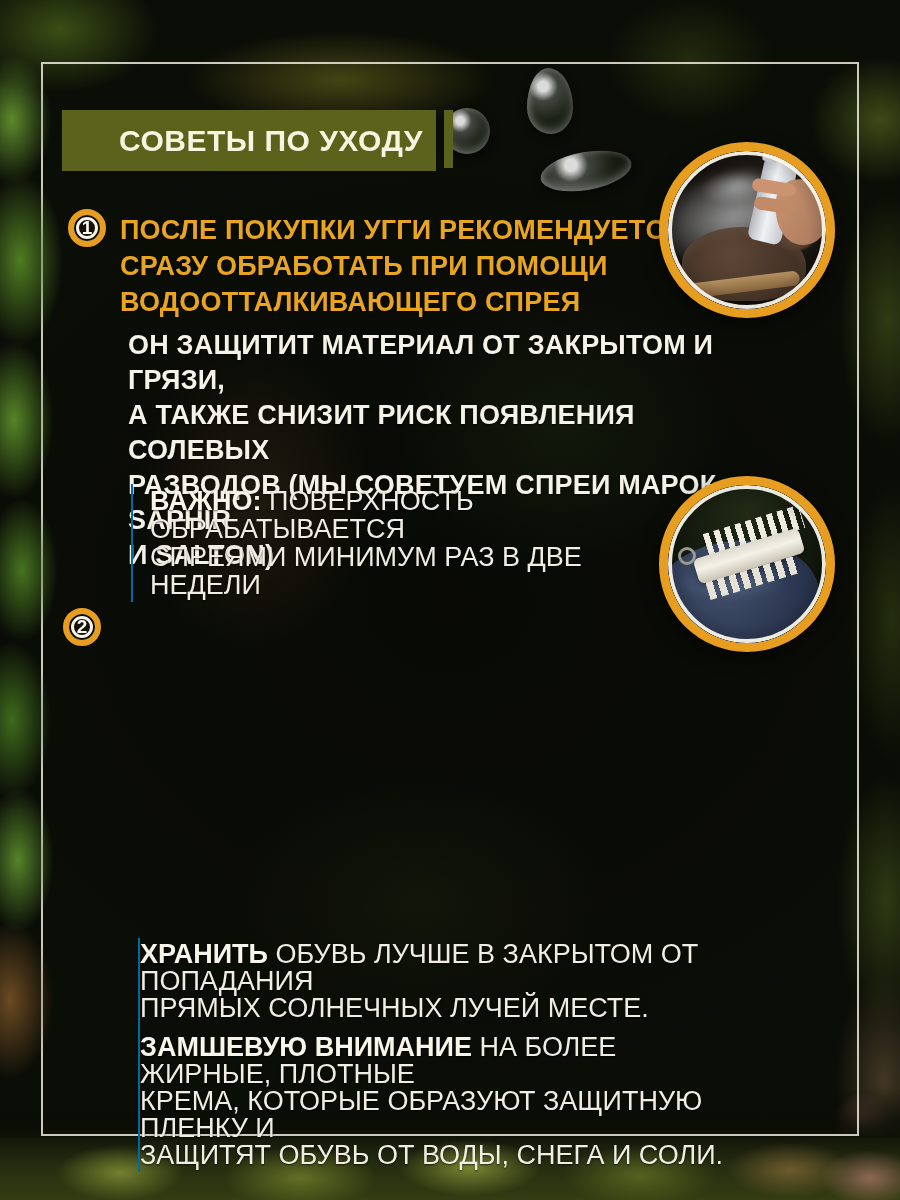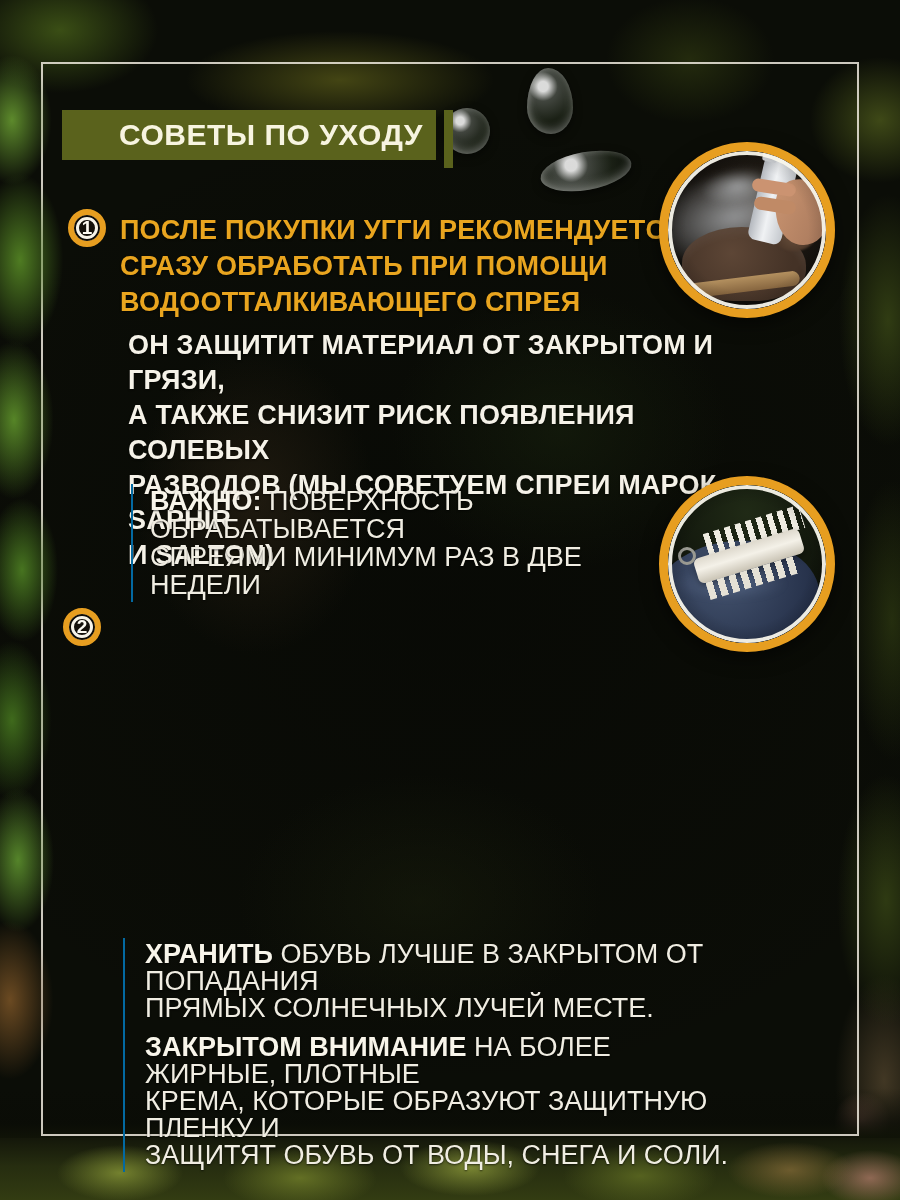--- a/index.html
+++ b/index.html
@@ -64,21 +64,21 @@
   .drop{
     position:absolute;z-index:3;border-radius:50%;
     background:radial-gradient(circle at 35% 28%, rgba(255,255,255,.85) 0 9%, rgba(205,215,205,.28) 26%, rgba(45,55,38,.45) 62%, rgba(8,12,6,.65) 100%);
     box-shadow:0 3px 8px rgba(0,0,0,.5), inset 0 -4px 10px rgba(255,255,255,.32), inset 2px 2px 6px rgba(255,255,255,.15);
   }
   .drop.d1{left:444px;top:108px;width:46px;height:46px;}
   .drop.d2{left:527px;top:68px;width:46px;height:66px;border-radius:46% 54% 48% 52%/60% 60% 40% 40%;}
   .drop.d3{left:540px;top:152px;width:92px;height:38px;transform:rotate(-10deg);}
   
   .band{
-    position:absolute;left:62px;top:110px;width:374px;height:50px;z-index:5;
+    position:absolute;left:62px;top:110px;width:374px;height:61px;z-index:5;
     background:#5a621c;display:flex;align-items:center;padding-left:57px;box-sizing:border-box;
   }
   .band-title{font-size:30px;font-weight:bold;color:#f7f4e0;letter-spacing:.5px;white-space:nowrap;}
   .band-stripe{position:absolute;left:444px;top:110px;width:9px;height:58px;background:#5a621c;z-index:5;}
   
   .badge{
     position:absolute;z-index:5;width:26px;height:26px;border-radius:50%;
     background:#14110b;border:6px solid #e79e20;
     box-shadow:inset 0 0 0 2px #0e0c07, inset 0 0 0 5px #f6f3e8;
     display:flex;align-items:center;justify-content:center;
@@ -102,21 +102,21 @@
   .p1{left:128px;top:328px;width:640px;}
   .p2{left:123px;top:757px;width:620px;line-height:36px;}
   .note{
     position:absolute;z-index:5;color:#f0ede2;font-size:27px;line-height:28px;
     border-left:2px solid #0369a1;padding:3px 0 3px 17px;
     text-shadow:0 1px 2px rgba(0,0,0,.6);
   }
   .note .lbl{font-weight:bold;color:#f8f5ea;}
   .note .txt{white-space:pre-line;}
   .note.n1{left:131px;top:484px;width:500px;}
-  .note.storage{left:123px;top:938px;width:600px;line-height:27px;padding-left:20px;}
+  .note.storage{left:138px;top:938px;width:600px;line-height:27px;padding-left:0;}
   .note.storage .para + .para{margin-top:12px;}
   
   .photo{
     position:absolute;z-index:5;width:158px;height:158px;border-radius:50%;
     border:9px solid #e79e20;overflow:hidden;background:#14110d;
     box-shadow:0 6px 18px rgba(0,0,0,.55);
   }
   .photo .white-ring{position:absolute;inset:0;border-radius:50%;border:4px solid rgba(248,245,235,.95);z-index:9;box-sizing:border-box;}
   .photo.ph1{left:659px;top:142px;}
   .photo.ph2{left:659px;top:476px;}
@@ -222,17 +222,17 @@
     <div class="layer ph2-brush"></div>
     <div class="layer ph2-teeth-bottom"></div>
     <div class="layer ph2-hook"></div>
     <div class="layer ph2-vig"></div>
     <div class="white-ring"></div>
   </div>
 
   <div class="note storage">
     <div class="para"><span class="lbl">ХРАНИТЬ</span> <span class="txt">ОБУВЬ ЛУЧШЕ В ЗАКРЫТОМ ОТ ПОПАДАНИЯ
 ПРЯМЫХ СОЛНЕЧНЫХ ЛУЧЕЙ МЕСТЕ.</span></div>
-    <div class="para"><span class="lbl">ЗАКРЫТОМ ВНИМАНИЕ</span> <span class="txt">НА БОЛЕЕ ЖИРНЫЕ, ПЛОТНЫЕ
+    <div class="para"><span class="lbl">ЗАМШЕВУЮ ВНИМАНИЕ</span> <span class="txt">НА БОЛЕЕ ЖИРНЫЕ, ПЛОТНЫЕ
 КРЕМА, КОТОРЫЕ ОБРАЗУЮТ ЗАЩИТНУЮ ПЛЕНКУ И
 ЗАЩИТЯТ ОБУВЬ ОТ ВОДЫ, СНЕГА И СОЛИ.</span></div>
   </div>
 </div>
 
 </body></html>

